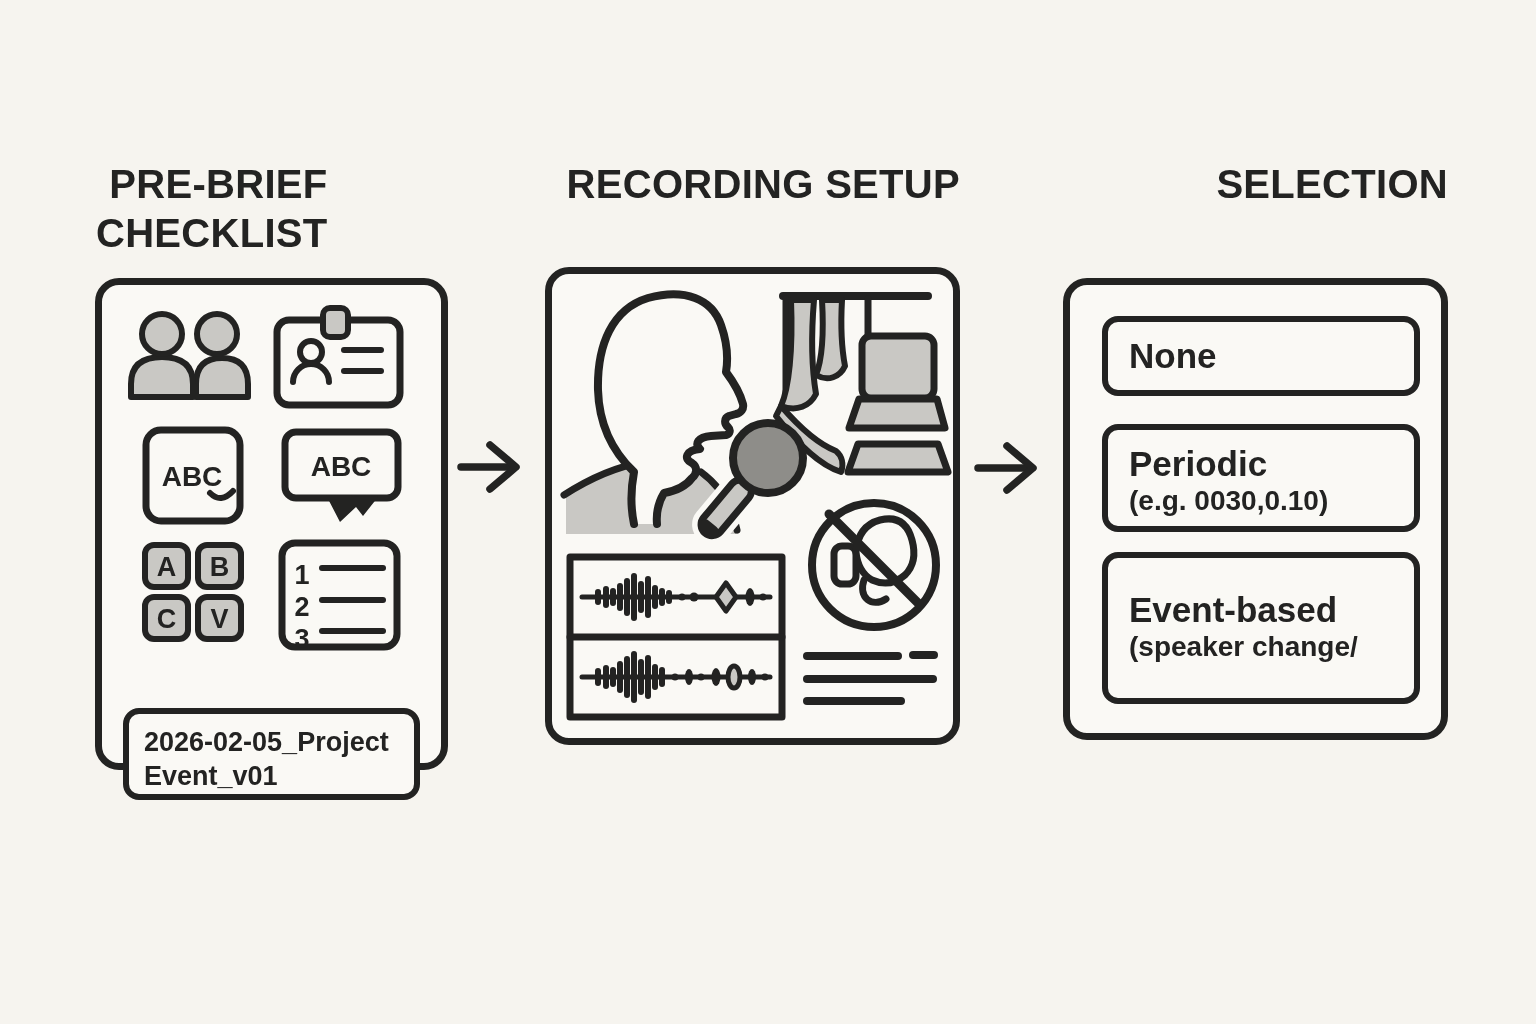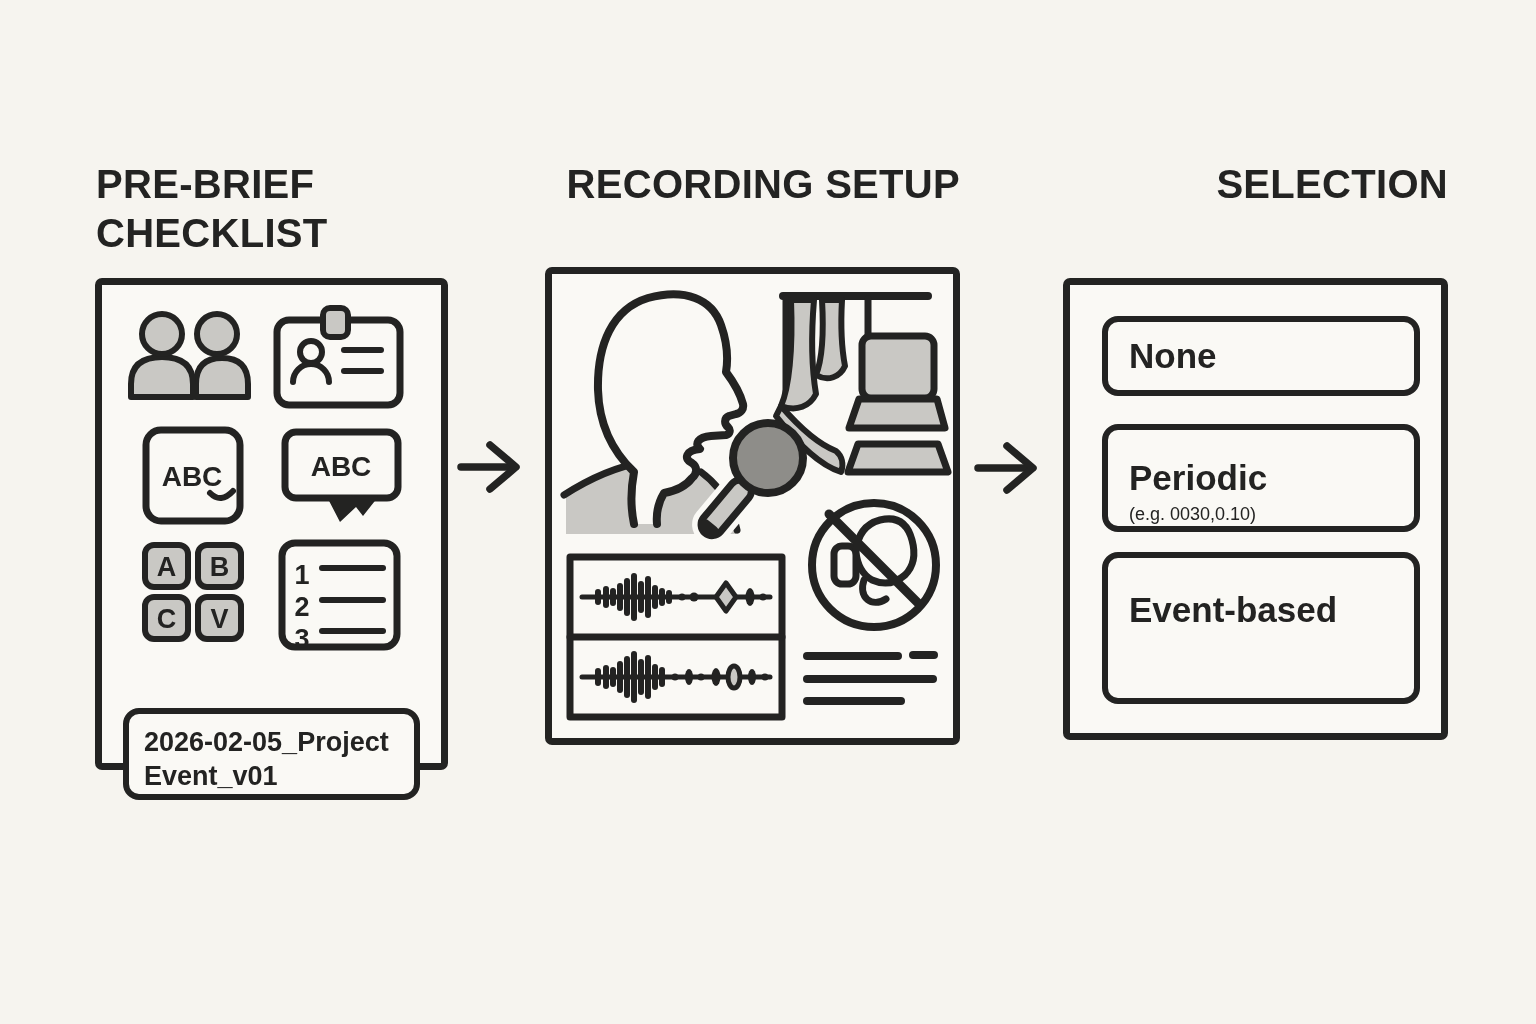--- a/index.html
+++ b/index.html
@@ -2,39 +2,39 @@
 <html style="--ink: #232322; --bg: #f6f4ef; --panel: #faf9f5; --gray_light: #c9c8c4; --gray_mid: #8e8d89;"><head>
 <meta charset="utf-8">
 <style>
   :root{
     --ink:#232322; --bg:#f6f4ef; --panel:#faf9f5;
     --gray_light:#c9c8c4; --gray_mid:#8e8d89;
   }
   html,body{margin:0;padding:0;}
   body{background:var(--bg);font-family:"Liberation Sans",sans-serif;}
   .canvas{position:relative;width:1536px;height:1024px;background:var(--bg);overflow:hidden;}
-  .title{position:absolute;font-weight:700;font-size:40px;line-height:1.22;color:var(--ink);letter-spacing:.3px;}
+  .title{position:absolute;font-weight:700;font-size:40px;line-height:1.22;color:var(--ink);letter-spacing:.3px;text-align:right;}
   .title.center{text-align:right;}
-  .panel{position:absolute;box-sizing:border-box;border:7px solid var(--ink);border-radius:7px;background:var(--panel);}
+  .panel{position:absolute;box-sizing:border-box;border:7px solid var(--ink);border-radius:24px;background:var(--panel);}
   .psvg{position:absolute;}
   svg text{font-family:"Liberation Sans",sans-serif;font-weight:700;fill:var(--ink);}
   .ln{stroke:var(--ink);stroke-linecap:round;stroke-linejoin:round;fill:none;}
   .outl{stroke:var(--ink);stroke-linejoin:round;}
   .fpanel{fill:var(--panel);}
   .flight{fill:var(--gray_light);}
   .fmid{fill:var(--gray_mid);}
   .fink{fill:var(--ink);}
   .halo{stroke:var(--panel);stroke-linecap:round;fill:none;}
   .filebox{position:absolute;left:123px;top:708px;width:297px;height:92px;box-sizing:border-box;
     border:6px solid var(--ink);border-radius:16px;background:var(--panel);
     padding:11px 0 0 15px;font-size:27px;font-weight:600;color:var(--ink);line-height:34px;white-space:nowrap;}
   .opt{position:absolute;box-sizing:border-box;left:32px;width:318px;border:6px solid var(--ink);
     border-radius:16px;background:var(--panel);color:var(--ink);padding-left:21px;}
   .opt .lbl{font-size:35px;font-weight:700;line-height:40px;}
-  .opt .sub{font-size:18px;font-weight:400;line-height:33px;}
+  .opt .sub{font-size:28px;font-weight:700;line-height:33px;}
   .arrow{position:absolute;}
 </style>
 </head>
 <body>
 
 <div class="canvas">
 
   <div class="title" style="left:96px;top:160px;">
     <div>PRE-BRIEF</div>
     <div>CHECKLIST</div>
@@ -223,22 +223,23 @@
 
   <svg class="arrow" style="left:973px;top:440px;" width="70" height="56" viewBox="0 0 70 56">
     <path class="ln" stroke-width="7.5" d="M5,28 H52"></path>
     <path class="ln" stroke-width="7.5" d="M34,6 L60,28 L34,50"></path>
   </svg>
 
   <div class="panel" style="left:1063px;top:278px;width:385px;height:462px;">
     <div class="opt" style="top:31px;height:80px;display:flex;align-items:center;">
       <span class="lbl">None</span>
     </div>
-    <div class="opt" style="top:139px;height:108px;padding-top:28px;">
+    <div class="opt" style="top:139px;height:108px;padding-top:14px;">
       <div class="lbl">Periodic</div>
       <div class="sub">(e.g. 0030,0.10)</div>
     </div>
     <div class="opt" style="top:267px;height:152px;padding-top:32px;">
       <div class="lbl">Event-based</div>
+      <div class="sub">(speaker change/</div>
     </div>
   </div>
 
 </div>
 
 </body></html>

